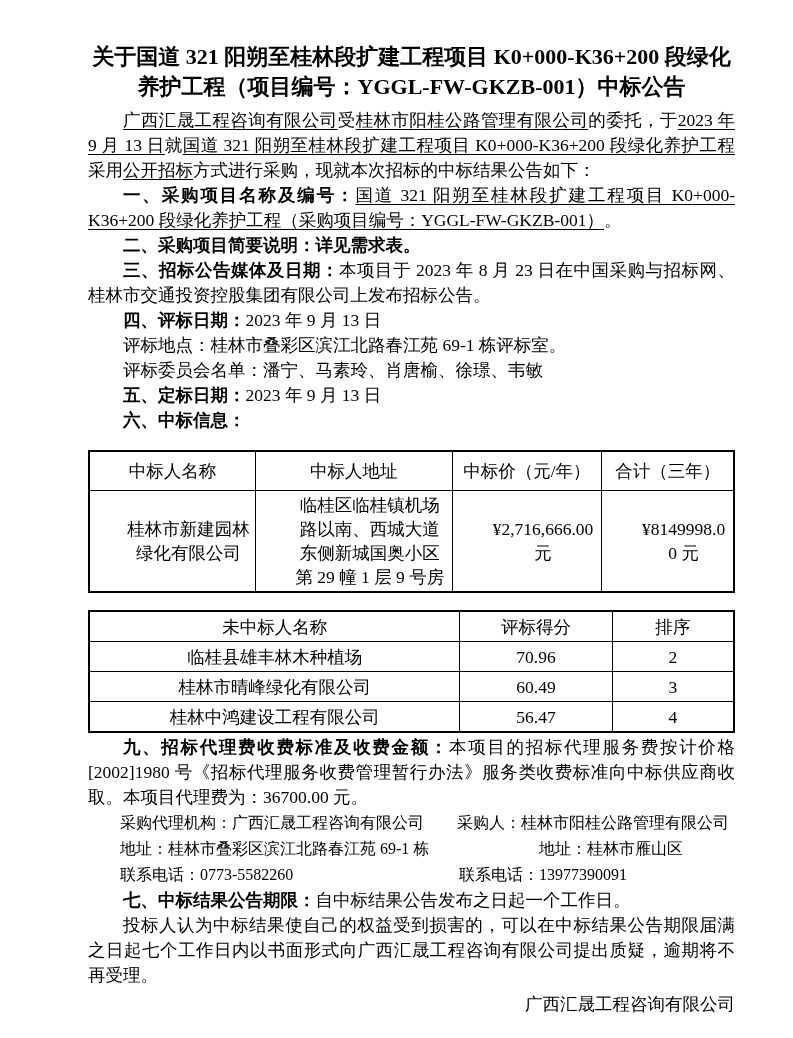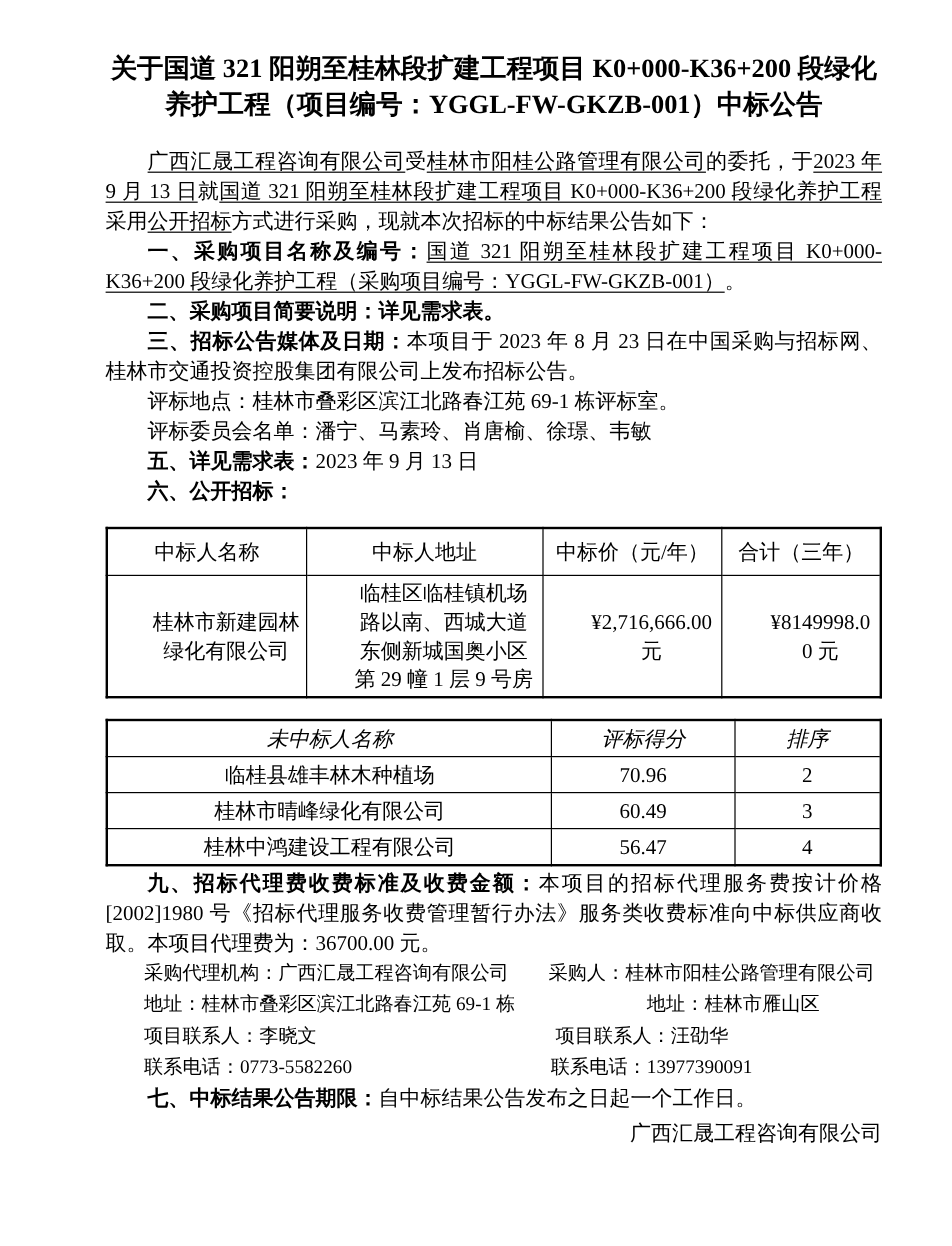--- a/index.html
+++ b/index.html
@@ -5,34 +5,34 @@
   html,body{margin:0;padding:0;background:#fff;}
   body{
     width:793px;height:1038px;
     color:#000;
     font-family:"Liberation Serif","DejaVu Serif",serif;
     overflow:hidden;
   }
   .page{padding:42px 58px 0 88px;width:647px;box-sizing:content-box;}
   .doc-title{
     font-size:22px;line-height:30px;font-weight:bold;
-    text-align:center;margin:0 0 20px 0;text-indent:0;
+    text-align:center;margin:0 0 6px 0;text-indent:0;
   }
   p{margin:0;font-size:17.5px;line-height:25px;text-align:justify;text-indent:2em;}
   .b{font-weight:bold;}
   .u{text-decoration:underline;text-underline-offset:3px;}
   table{border-collapse:collapse;width:100%;table-layout:fixed;border:2px solid #000;}
   th,td{
     border:1px solid #000;text-align:center;vertical-align:middle;
     font-weight:normal;font-size:17.5px;line-height:24px;padding:2px 4px;
     word-break:break-all;
   }
   .winner-table th{height:34px;}
   .winner-table td{height:74px;padding-left:36px;}
-  .loser-table th{height:25px;font-style:italic;}
+  .loser-table th{height:25px;}
   .loser-table td{height:25px;}
   .contacts{margin-left:2em;font-size:16px;line-height:26px;}
   .crow{display:flex;}
   .cl{width:337px;flex:0 0 337px;}
   .cr{flex:1;}
   .cr.ind30{padding-left:30px;text-align:center;}
   .cr.ind6{padding-left:6px;}
   .cr.ind2{padding-left:2px;}
   .sig{text-align:right;text-indent:0;line-height:27px;margin-top:3px;}
   .tbl-wrap{margin:17px 0 2px 0;}
@@ -45,27 +45,28 @@
   <h1 class="doc-title">关于国道 321 阳朔至桂林段扩建工程项目 K0+000-K36+200 段绿化养护工程（项目编号：YGGL-FW-GKZB-001）中标公告</h1>
 
   <p><span class="u">广西汇晟工程咨询有限公司</span><span>受</span><span class="u">桂林市阳桂公路管理有限公司</span><span>的委托，于</span><span class="u">2023 年 9 月 13 日</span><span>就</span><span class="u">国道 321 阳朔至桂林段扩建工程项目 K0+000-K36+200 段绿化养护工程</span><span>采用</span><span class="u">公开招标</span><span>方式进行采购，现就本次招标的中标结果公告如下：</span></p>
 
   <p><span class="b">一、采购项目名称及编号：</span><span class="u">国道 321 阳朔至桂林段扩建工程项目 K0+000-K36+200 段绿化养护工程（采购项目编号：YGGL-FW-GKZB-001）</span><span>。</span></p>
 
   <p><span class="b">二、采购项目简要说明：</span><span class="b">详见需求表。</span></p>
 
   <p><span class="b">三、招标公告媒体及日期：</span><span>本项目于 2023 年 8 月 23 日在中国采购与招标网、桂林市交通投资控股集团有限公司上发布招标公告。</span></p>
 
+  <p><span class="b">四、评标日期：</span><span>2023 年 9 月 13 日</span></p>
 
   <p>评标地点：桂林市叠彩区滨江北路春江苑 69-1 栋评标室。</p>
   <p>评标委员会名单：潘宁、马素玲、肖唐榆、徐璟、韦敏</p>
 
-  <p><span class="b">五、详见需求表：</span><span>2023 年 9 月 13 日</span></p>
+  <p><span class="b">五、定标日期：</span><span>2023 年 9 月 13 日</span></p>
 
-  <p><span class="b">六、公开招标：</span></p>
+  <p><span class="b">六、中标信息：</span></p>
 
   <div class="tbl-wrap">
     <table class="winner-table">
       <colgroup>
           <col style="width:25.8%">
           <col style="width:30.5%">
           <col style="width:23.2%">
           <col style="width:20.5%">
         </colgroup>
       <tbody>
@@ -124,27 +125,24 @@
   <div class="contacts">
     <div class="crow">
       <span class="cl">采购代理机构：广西汇晟工程咨询有限公司</span>
       <span class="cr">采购人：桂林市阳桂公路管理有限公司</span>
     </div>
     <div class="crow">
       <span class="cl">地址：桂林市叠彩区滨江北路春江苑 69-1 栋</span>
       <span class="cr ind30">地址：桂林市雁山区</span>
     </div>
     <div class="crow">
-      <span class="cl">项目联系人：李晓文</span>
-      <span class="cr ind6">项目联系人：汪劭华</span>
-    </div>
-    <div class="crow">
       <span class="cl">联系电话：0773-5582260</span>
       <span class="cr ind2">联系电话：13977390091</span>
     </div>
   </div>
 
   <p><span class="b">七、中标结果公告期限：</span><span>自中标结果公告发布之日起一个工作日。</span></p>
 
+  <p>投标人认为中标结果使自己的权益受到损害的，可以在中标结果公告期限届满之日起七个工作日内以书面形式向广西汇晟工程咨询有限公司提出质疑，逾期将不再受理。</p>
 
   <p class="sig">广西汇晟工程咨询有限公司</p>
 
 </div>
 
 </body></html>

